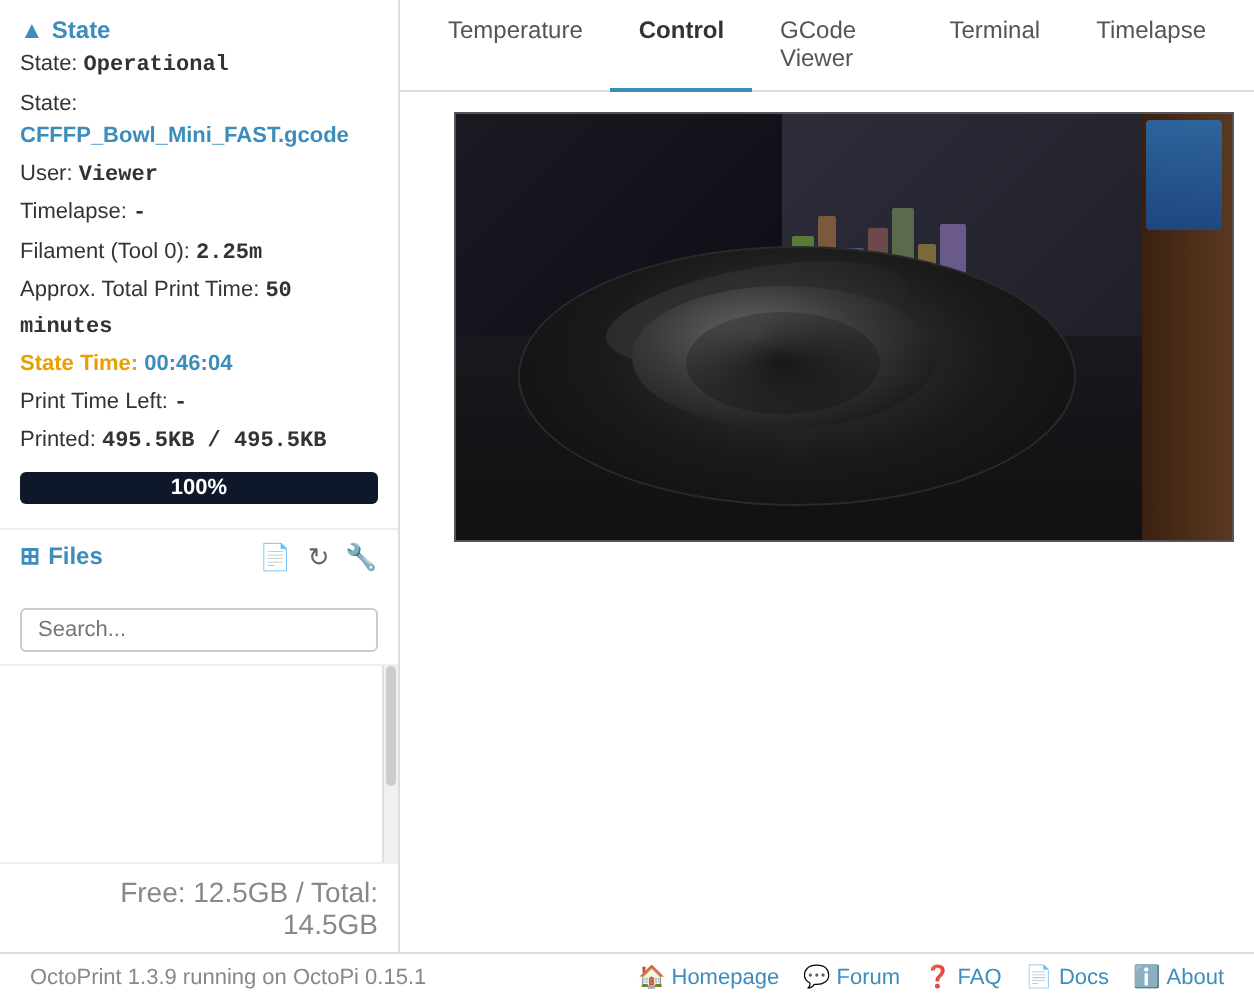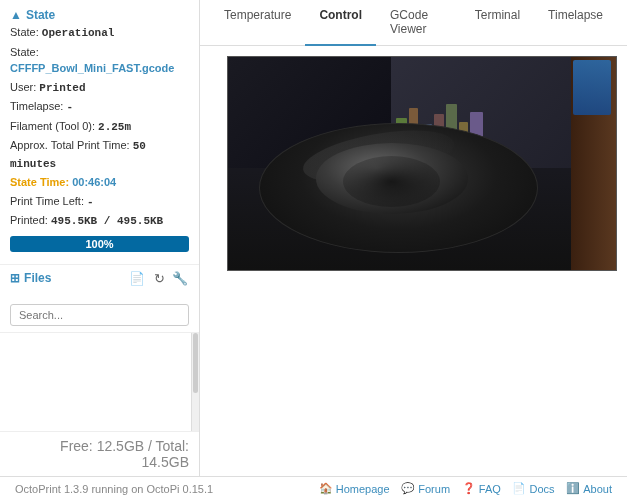--- a/index.html
+++ b/index.html
@@ -19,21 +19,21 @@
 
     .info-row { font-size: 11px; margin: 2px 0; line-height: 1.5; }
     .info-row .label { color: #333; }
     .info-row .value { font-weight: bold; color: #333; font-family: Liberation Mono, monospace; }
     .info-row .value-blue { font-weight: bold; color: #3c8dbc; }
 
     .print-time-label { color: #e8a000; font-size: 11px; font-weight: bold; }
     .print-time-value { color: #3c8dbc; font-size: 11px; font-weight: bold; }
 
     .progress-container { margin: 6px 0 4px 0; }
-    .progress-bar-bg { background: #0369a1; border-radius: 3px; height: 16px; width: 100%; display: flex; align-items: center; justify-content: center; }
+    .progress-bar-bg { background: #0f172a; border-radius: 3px; height: 16px; width: 100%; display: flex; align-items: center; justify-content: center; }
     .progress-bar-text { color: #fff; font-size: 11px; font-weight: bold; }
 
     
     .files-section { padding: 6px 10px; border-bottom: 1px solid #eee; }
     .files-header { display: flex; align-items: center; justify-content: space-between; }
     .files-title { color: #3c8dbc; font-size: 12px; font-weight: bold; display: flex; align-items: center; gap: 4px; }
     .files-icons { display: flex; gap: 8px; align-items: center; }
     .files-icon { color: #666; font-size: 13px; cursor: pointer; }
 
     .search-box { margin-top: 18px; }
@@ -87,21 +87,21 @@
           <span>▲</span>
           <span>State</span>
         </div>
         <div class="info-row">
           <span class="label">State: </span><span class="value">Operational</span>
         </div>
         <div class="info-row">
           <span class="label">State:</span> <span class="value-blue">CFFFP_Bowl_Mini_FAST.gcode</span>
         </div>
         <div class="info-row">
-          <span class="label">User:</span> <span class="value">Printed</span>
+          <span class="label">User:</span> <span class="value">Viewer</span>
         </div>
         <div class="info-row">
           <span class="label">Timelapse:</span> <span class="value">-</span>
         </div>
         <div class="info-row">
           <span class="label">Filament (Tool 0):</span> <span class="value">2.25m</span>
         </div>
         <div class="info-row">
           <span class="label">Approx. Total Print Time:</span> <span class="value">50 minutes</span>
         </div>

